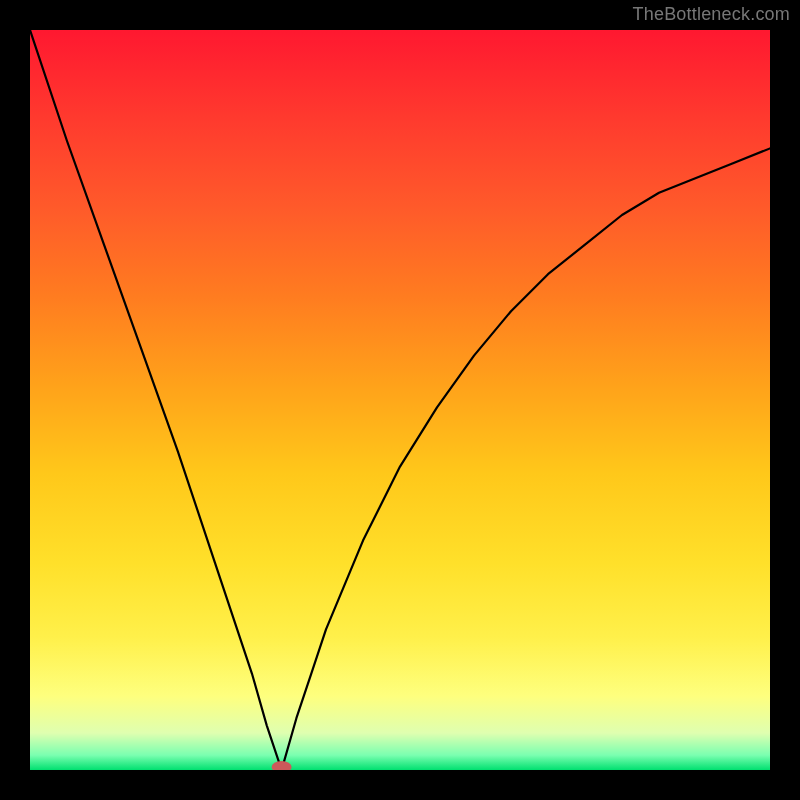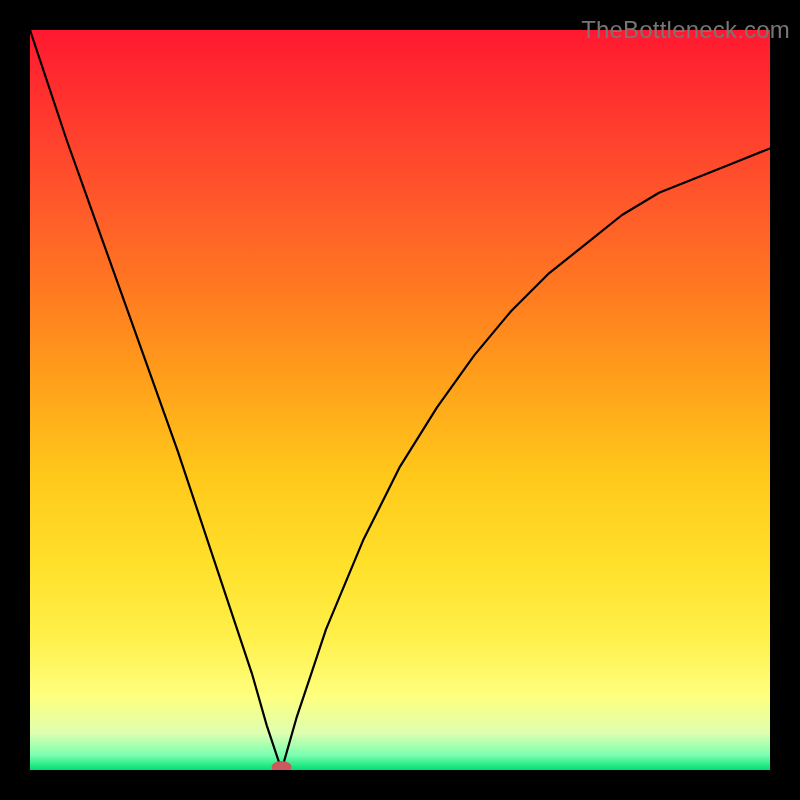--- a/index.html
+++ b/index.html
@@ -40,24 +40,24 @@
   }
   .plot svg {
     position: absolute;
     left: 0;
     top: 0;
     width: 740px;
     height: 740px;
   }
   .attribution {
     position: absolute;
-    top: 16px;
+    top: 4px;
     right: 10px;
     color: #777;
-    font-size: 24px;
+    font-size: 18px;
     letter-spacing: 0.2px;
     user-select: none;
   }
 </style>
 </head>
 <body>
 
 <div class="frame">
   <div class="plot">
     <svg viewBox="0 0 740 740" preserveAspectRatio="none">

